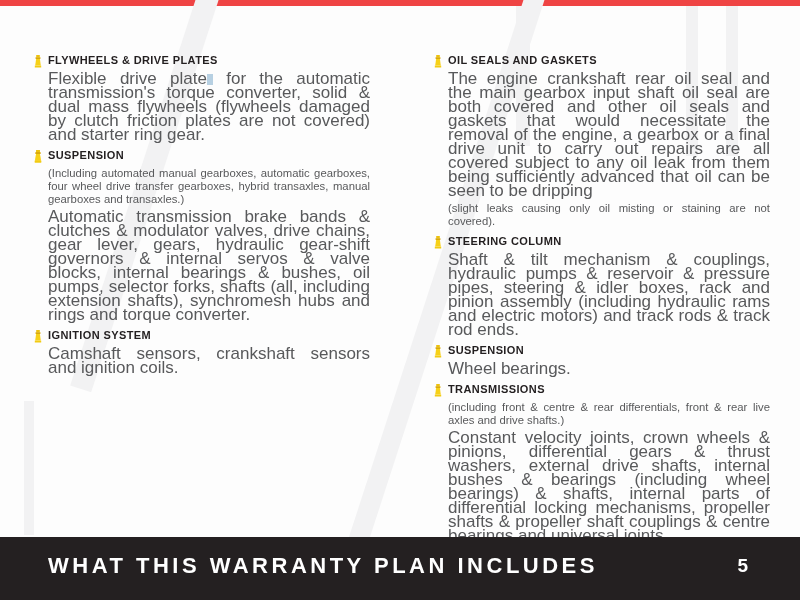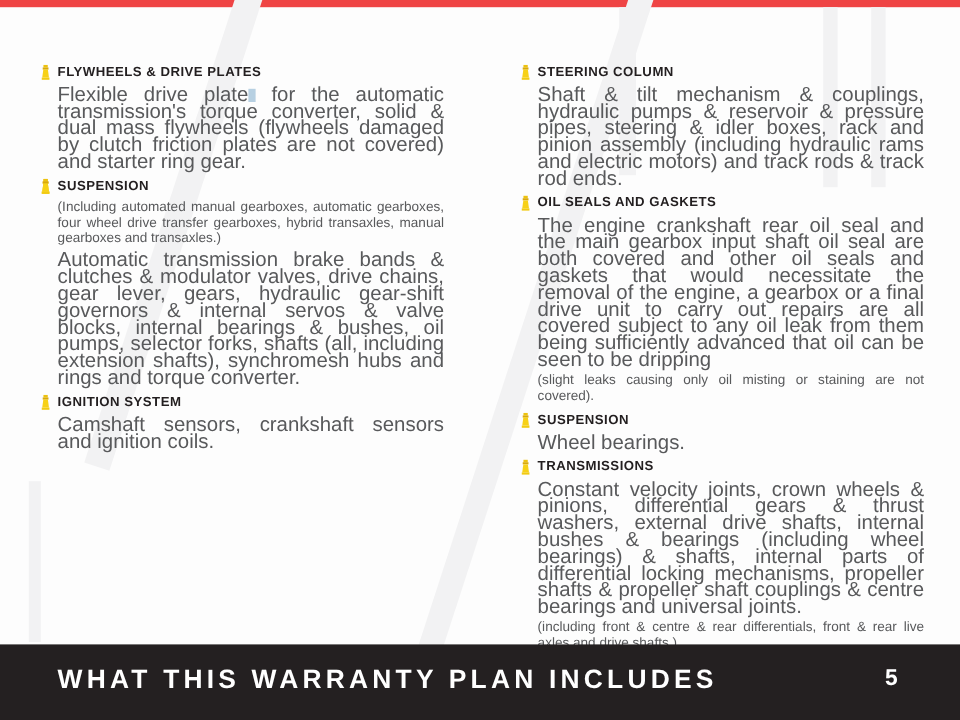--- a/index.html
+++ b/index.html
@@ -120,35 +120,35 @@
   <div class="col col-right">
       <div class="section">
         <span class="sec-icon">
     <svg width="10" height="13" viewBox="0 0 10 13" xmlns="http://www.w3.org/2000/svg">
       <rect x="3.2" y="0" width="3.6" height="2.2" fill="#edc20e"></rect>
       <rect x="2.6" y="2.2" width="4.8" height="1.8" fill="#d9a90b"></rect>
       <path d="M3.1 4 L2.2 10.6 L7.8 10.6 L6.9 4 Z" fill="#f7d117"></path>
       <rect x="1.8" y="10.6" width="6.4" height="1.9" fill="#f2cb12"></rect>
     </svg>
   </span>
-        <div class="sec-head">STEERING COLUMN</div>
-        <p class="para">Shaft &amp; tilt mechanism &amp; couplings, hydraulic pumps &amp; reservoir &amp; pressure pipes, steering &amp; idler boxes, rack and pinion assembly (including hydraulic rams and electric motors) and track rods &amp; track rod ends.</p>
+        <div class="sec-head">OIL SEALS AND GASKETS</div>
+        <p class="para">The engine crankshaft rear oil seal and the main gearbox input shaft oil seal are both covered and other oil seals and gaskets that would necessitate the removal of the engine, a gearbox or a final drive unit to carry out repairs are all covered subject to any oil leak from them being sufficiently advanced that oil can be seen to be dripping</p>
+        <p class="para small">(slight leaks causing only oil misting or staining are not covered).</p>
       </div>
       <div class="section">
         <span class="sec-icon">
     <svg width="10" height="13" viewBox="0 0 10 13" xmlns="http://www.w3.org/2000/svg">
       <rect x="3.2" y="0" width="3.6" height="2.2" fill="#edc20e"></rect>
       <rect x="2.6" y="2.2" width="4.8" height="1.8" fill="#d9a90b"></rect>
       <path d="M3.1 4 L2.2 10.6 L7.8 10.6 L6.9 4 Z" fill="#f7d117"></path>
       <rect x="1.8" y="10.6" width="6.4" height="1.9" fill="#f2cb12"></rect>
     </svg>
   </span>
-        <div class="sec-head">OIL SEALS AND GASKETS</div>
-        <p class="para">The engine crankshaft rear oil seal and the main gearbox input shaft oil seal are both covered and other oil seals and gaskets that would necessitate the removal of the engine, a gearbox or a final drive unit to carry out repairs are all covered subject to any oil leak from them being sufficiently advanced that oil can be seen to be dripping</p>
-        <p class="para small">(slight leaks causing only oil misting or staining are not covered).</p>
+        <div class="sec-head">STEERING COLUMN</div>
+        <p class="para">Shaft &amp; tilt mechanism &amp; couplings, hydraulic pumps &amp; reservoir &amp; pressure pipes, steering &amp; idler boxes, rack and pinion assembly (including hydraulic rams and electric motors) and track rods &amp; track rod ends.</p>
       </div>
       <div class="section">
         <span class="sec-icon">
     <svg width="10" height="13" viewBox="0 0 10 13" xmlns="http://www.w3.org/2000/svg">
       <rect x="3.2" y="0" width="3.6" height="2.2" fill="#edc20e"></rect>
       <rect x="2.6" y="2.2" width="4.8" height="1.8" fill="#d9a90b"></rect>
       <path d="M3.1 4 L2.2 10.6 L7.8 10.6 L6.9 4 Z" fill="#f7d117"></path>
       <rect x="1.8" y="10.6" width="6.4" height="1.9" fill="#f2cb12"></rect>
     </svg>
   </span>
@@ -158,22 +158,22 @@
       <div class="section">
         <span class="sec-icon">
     <svg width="10" height="13" viewBox="0 0 10 13" xmlns="http://www.w3.org/2000/svg">
       <rect x="3.2" y="0" width="3.6" height="2.2" fill="#edc20e"></rect>
       <rect x="2.6" y="2.2" width="4.8" height="1.8" fill="#d9a90b"></rect>
       <path d="M3.1 4 L2.2 10.6 L7.8 10.6 L6.9 4 Z" fill="#f7d117"></path>
       <rect x="1.8" y="10.6" width="6.4" height="1.9" fill="#f2cb12"></rect>
     </svg>
   </span>
         <div class="sec-head">TRANSMISSIONS</div>
+        <p class="para small">(including front &amp; centre &amp; rear differentials, front &amp; rear live axles and drive shafts.)</p>
         <p class="para">Constant velocity joints, crown wheels &amp; pinions, differential gears &amp; thrust washers, external drive shafts, internal bushes &amp; bearings (including wheel bearings) &amp; shafts, internal parts of differential locking mechanisms, propeller shafts &amp; propeller shaft couplings &amp; centre bearings and universal joints.</p>
-        <p class="para small">(including front &amp; centre &amp; rear differentials, front &amp; rear live axles and drive shafts.)</p>
       </div>
     </div>
 
   <div class="footer">
     <span class="footer-title">WHAT THIS WARRANTY PLAN INCLUDES</span>
     <span class="footer-page">5</span>
   </div>
 
 </div>
 

